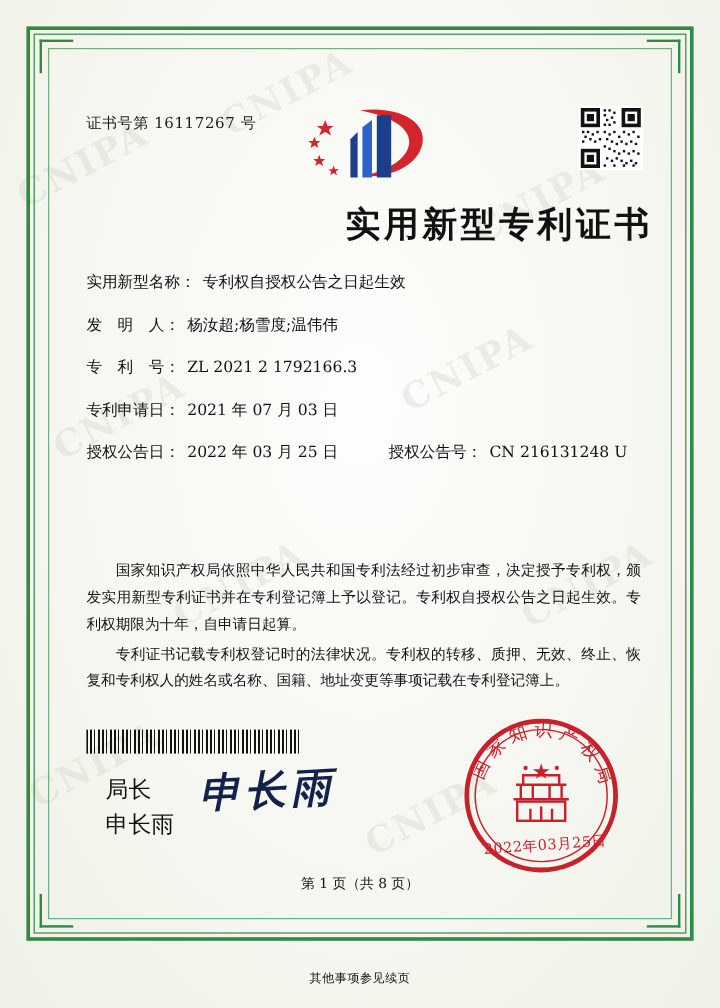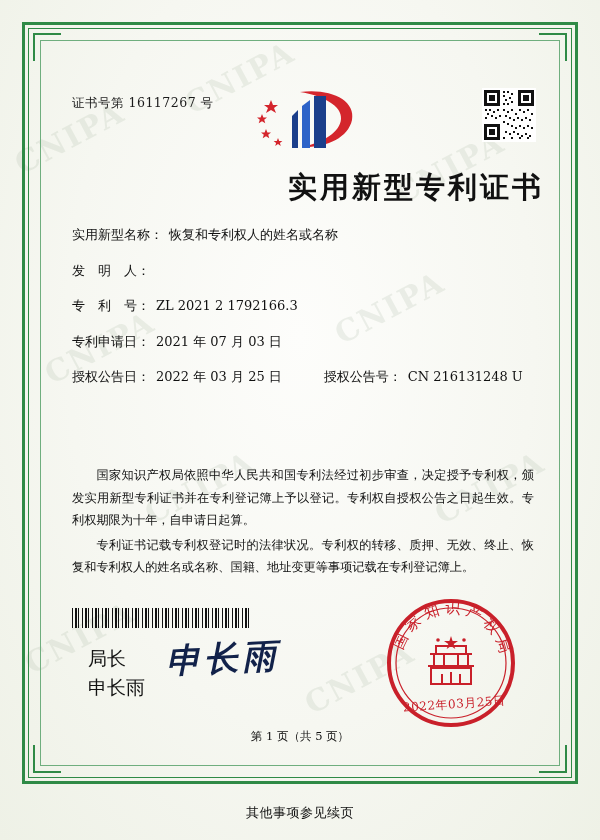--- a/index.html
+++ b/index.html
@@ -216,21 +216,21 @@
     font-size: 11.5px;
     color: #111;
     font-family: "DejaVu Serif", "Liberation Serif", serif;
   }
 
   .footer-note {
     position: absolute;
     left: 0; right: 0;
     bottom: 18px;
     text-align: center;
-    font-size: 13px;
+    font-size: 10px;
     color: #111;
     font-family: "DejaVu Serif", "Liberation Serif", serif;
     letter-spacing: 0.5px;
   }
 </style>
 </head>
 <body>
 
 <div class="page">
 
@@ -339,24 +339,25 @@
             <rect x="45" y="49" width="2" height="2"></rect>
         </g>
       </svg>
     </div>
 
     <div class="title">实用新型专利证书</div>
 
     <div class="fields">
       <div class="field-row">
         <span class="field-label">实用新型名称：</span>
-        <span class="field-value">恢复和专利权人的姓名或名称</span>
+        <span class="field-value">专利权自授权公告之日起生效</span>
       </div>
       <div class="field-row">
         <span class="field-label">发　明　人：</span>
+        <span class="field-value">杨汝超;杨雪度;温伟伟</span>
       </div>
       <div class="field-row">
         <span class="field-label">专　利　号：</span>
         <span class="field-value">ZL 2021 2 1792166.3</span>
       </div>
       <div class="field-row">
         <span class="field-label">专利申请日：</span>
         <span class="field-value">2021 年 07 月 03 日</span>
       </div>
       <div class="field-row split">
@@ -404,17 +405,17 @@
           <path id="arcTop" d="M 17 67 A 50 50 0 0 1 117 67"></path>
           <path id="arcBottom" d="M 22 67 A 45 45 0 0 0 112 67"></path>
         </defs>
         <text font-size="15" fill="#c9202a" font-family="DejaVu Serif, serif" letter-spacing="5">
           <textPath href="#arcTop" startOffset="8%">国家知识产权局</textPath>
         </text>
       </svg>
     </div>
     <div class="seal-date">2022年03月25日</div>
 
-    <div class="page-num">第 1 页（共 5 页）</div>
+    <div class="page-num">第 1 页（共 8 页）</div>
   </div>
 
   <div class="footer-note">其他事项参见续页</div>
 </div>
 
 </body></html>

